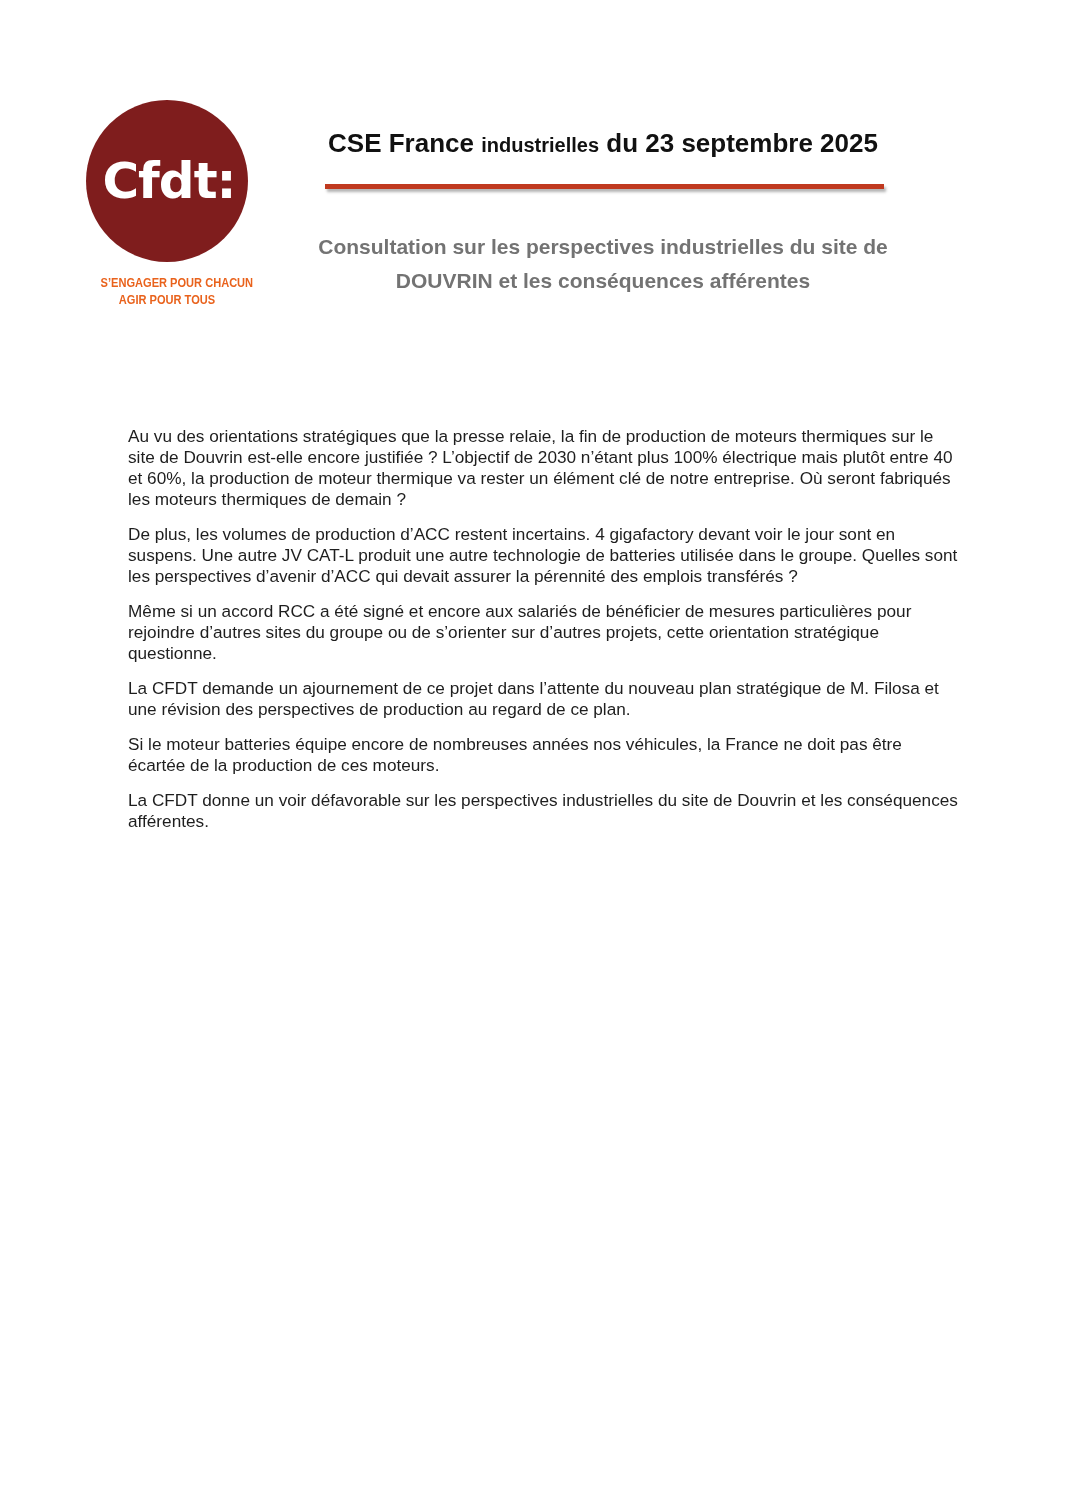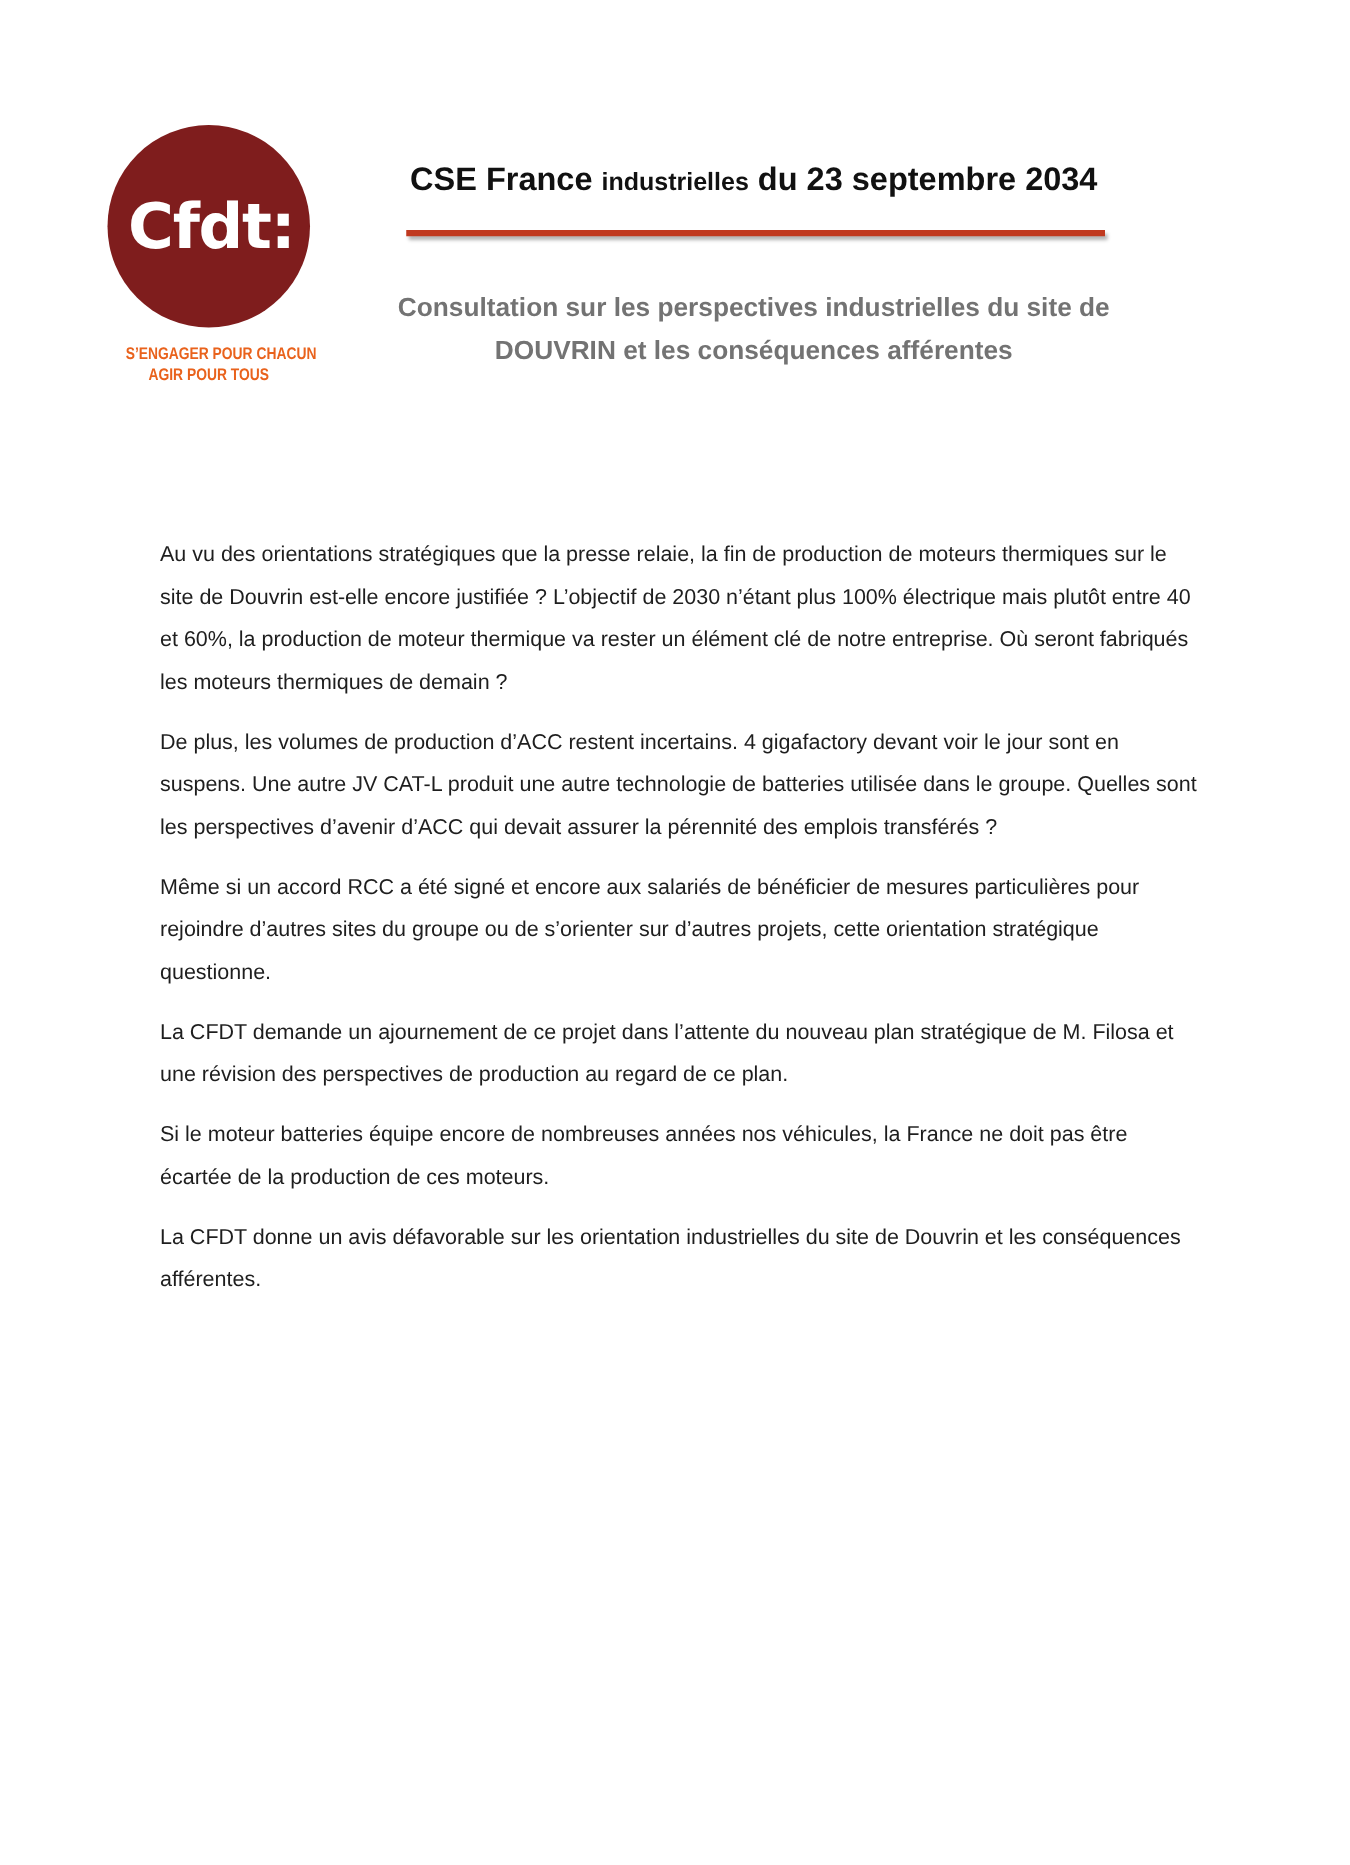--- a/index.html
+++ b/index.html
@@ -15,48 +15,48 @@
                   font-weight: bold; font-size: 13.5px; line-height: 17px; transform: scaleX(0.82);
                   transform-origin: center; white-space: nowrap; }
   .header-title { position: absolute; left: 300px; top: 128px; width: 606px; text-align: center;
                   font-weight: bold; font-size: 26px; color: #111; white-space: nowrap; }
   .header-title .small { font-size: 20px; }
   .rule { position: absolute; left: 325px; top: 184px; width: 559px; height: 5px; background: #c0391f;
           box-shadow: 2px 3px 3px rgba(0,0,0,0.3); }
   .subtitle { position: absolute; left: 290px; top: 230px; width: 626px; text-align: center;
               font-weight: bold; font-size: 21px; line-height: 34px; color: #737373; }
   .body { position: absolute; left: 128px; top: 426px; width: 830px; font-size: 17.2px;
-          line-height: 34px; color: #1e1e1e; }
+          line-height: 21px; color: #1e1e1e; }
   .body p { margin: 0 0 14px 0; }
 </style>
 </head>
 <body>
 
 <div class="logo">
   <div class="logo-circle">
     <span class="logo-text">Cfdt:</span>
   </div>
   <div class="logo-tagline">
     <div>S’ENGAGER POUR CHACUN</div>
     <div>AGIR POUR TOUS</div>
   </div>
 </div>
 
 <div class="header-title">
   <span>CSE France</span>
   <span class="small">industrielles</span>
-  <span>du 23 septembre 2034</span>
+  <span>du 23 septembre 2025</span>
 </div>
 <div class="rule"></div>
 
 <div class="subtitle">
   <div>Consultation sur les perspectives industrielles du site de</div>
   <div>DOUVRIN et les conséquences afférentes</div>
 </div>
 
 <div class="body">
   <p>Au vu des orientations stratégiques que la presse relaie, la fin de production de moteurs thermiques sur le site de Douvrin est-elle encore justifiée ? L’objectif de 2030 n’étant plus 100% électrique mais plutôt entre 40 et 60%, la production de moteur thermique va rester un élément clé de notre entreprise. Où seront fabriqués les moteurs thermiques de demain ?</p>
   <p>De plus, les volumes de production d’ACC restent incertains. 4 gigafactory devant voir le jour sont en suspens. Une autre JV CAT-L produit une autre technologie de batteries utilisée dans le groupe. Quelles sont les perspectives d’avenir d’ACC qui devait assurer la pérennité des emplois transférés ?</p>
   <p>Même si un accord RCC a été signé et encore aux salariés de bénéficier de mesures particulières pour rejoindre d’autres sites du groupe ou de s’orienter sur d’autres projets, cette orientation stratégique questionne.</p>
   <p>La CFDT demande un ajournement de ce projet dans l’attente du nouveau plan stratégique de M. Filosa et une révision des perspectives de production au regard de ce plan.</p>
   <p>Si le moteur batteries équipe encore de nombreuses années nos véhicules, la France ne doit pas être écartée de la production de ces moteurs.</p>
-  <p>La CFDT donne un avis défavorable sur les orientation industrielles du site de Douvrin et les conséquences afférentes.</p>
+  <p>La CFDT donne un voir défavorable sur les perspectives industrielles du site de Douvrin et les conséquences afférentes.</p>
 </div>
 
 </body></html>

